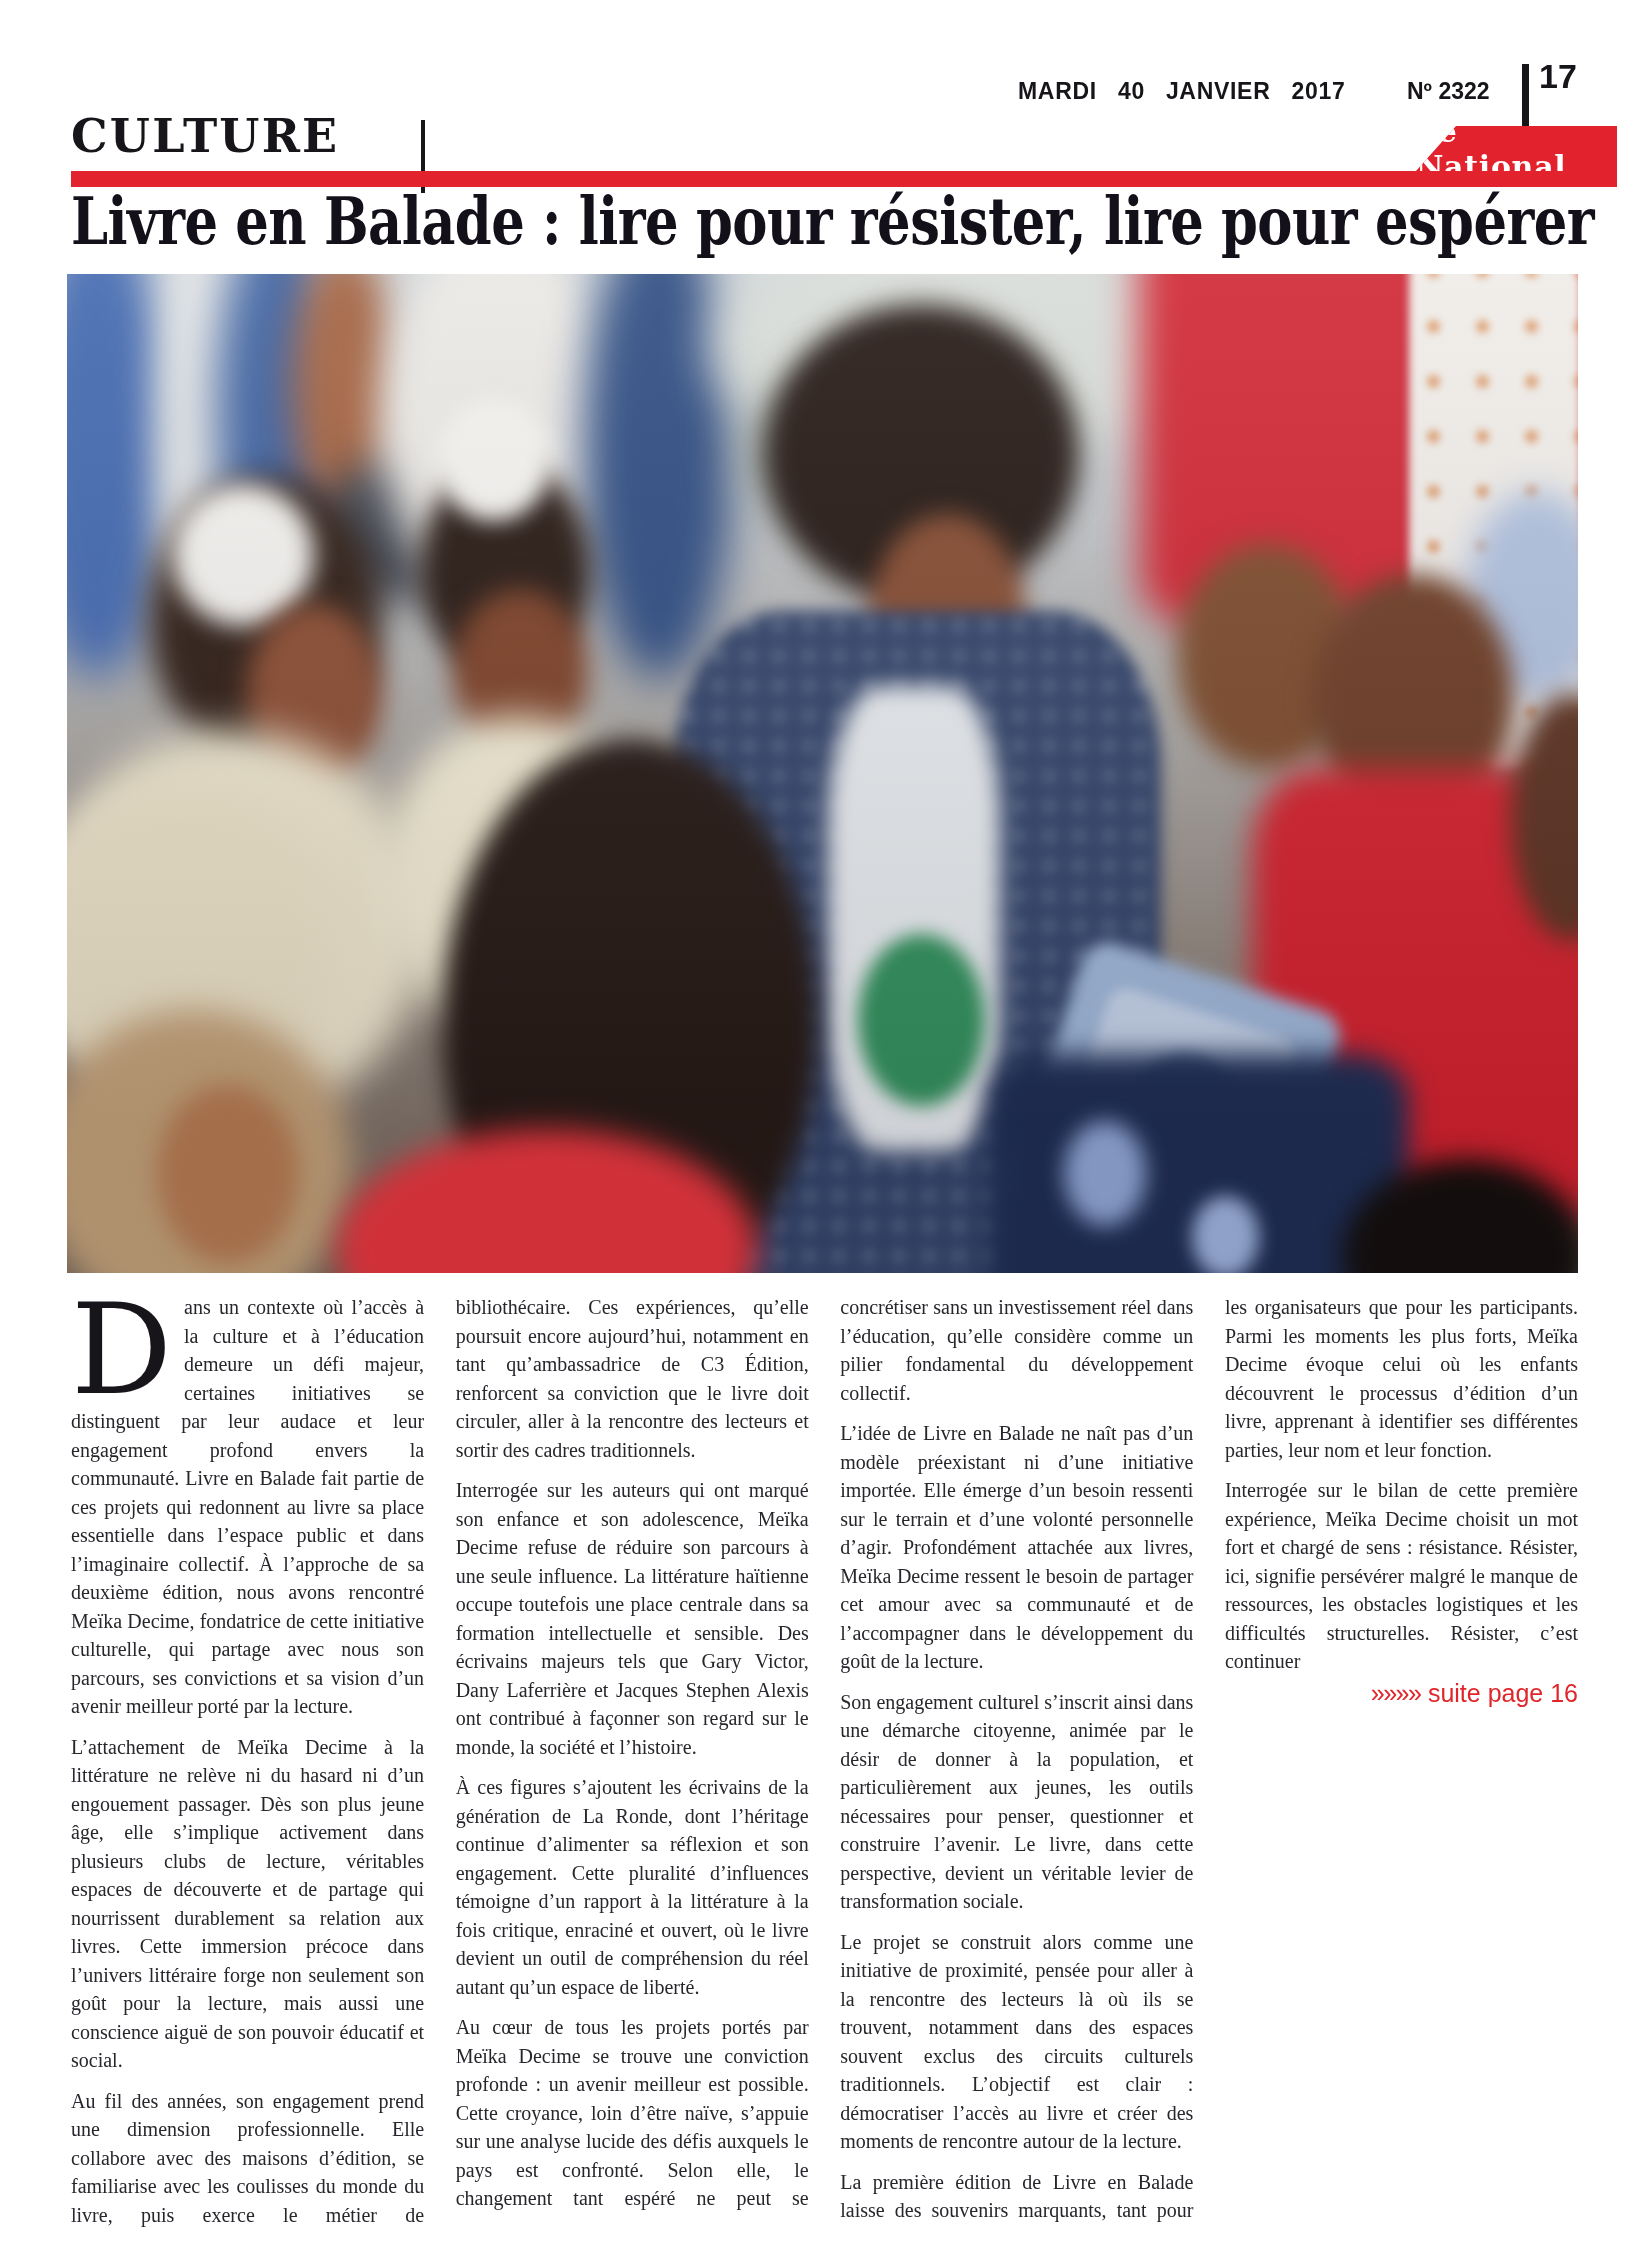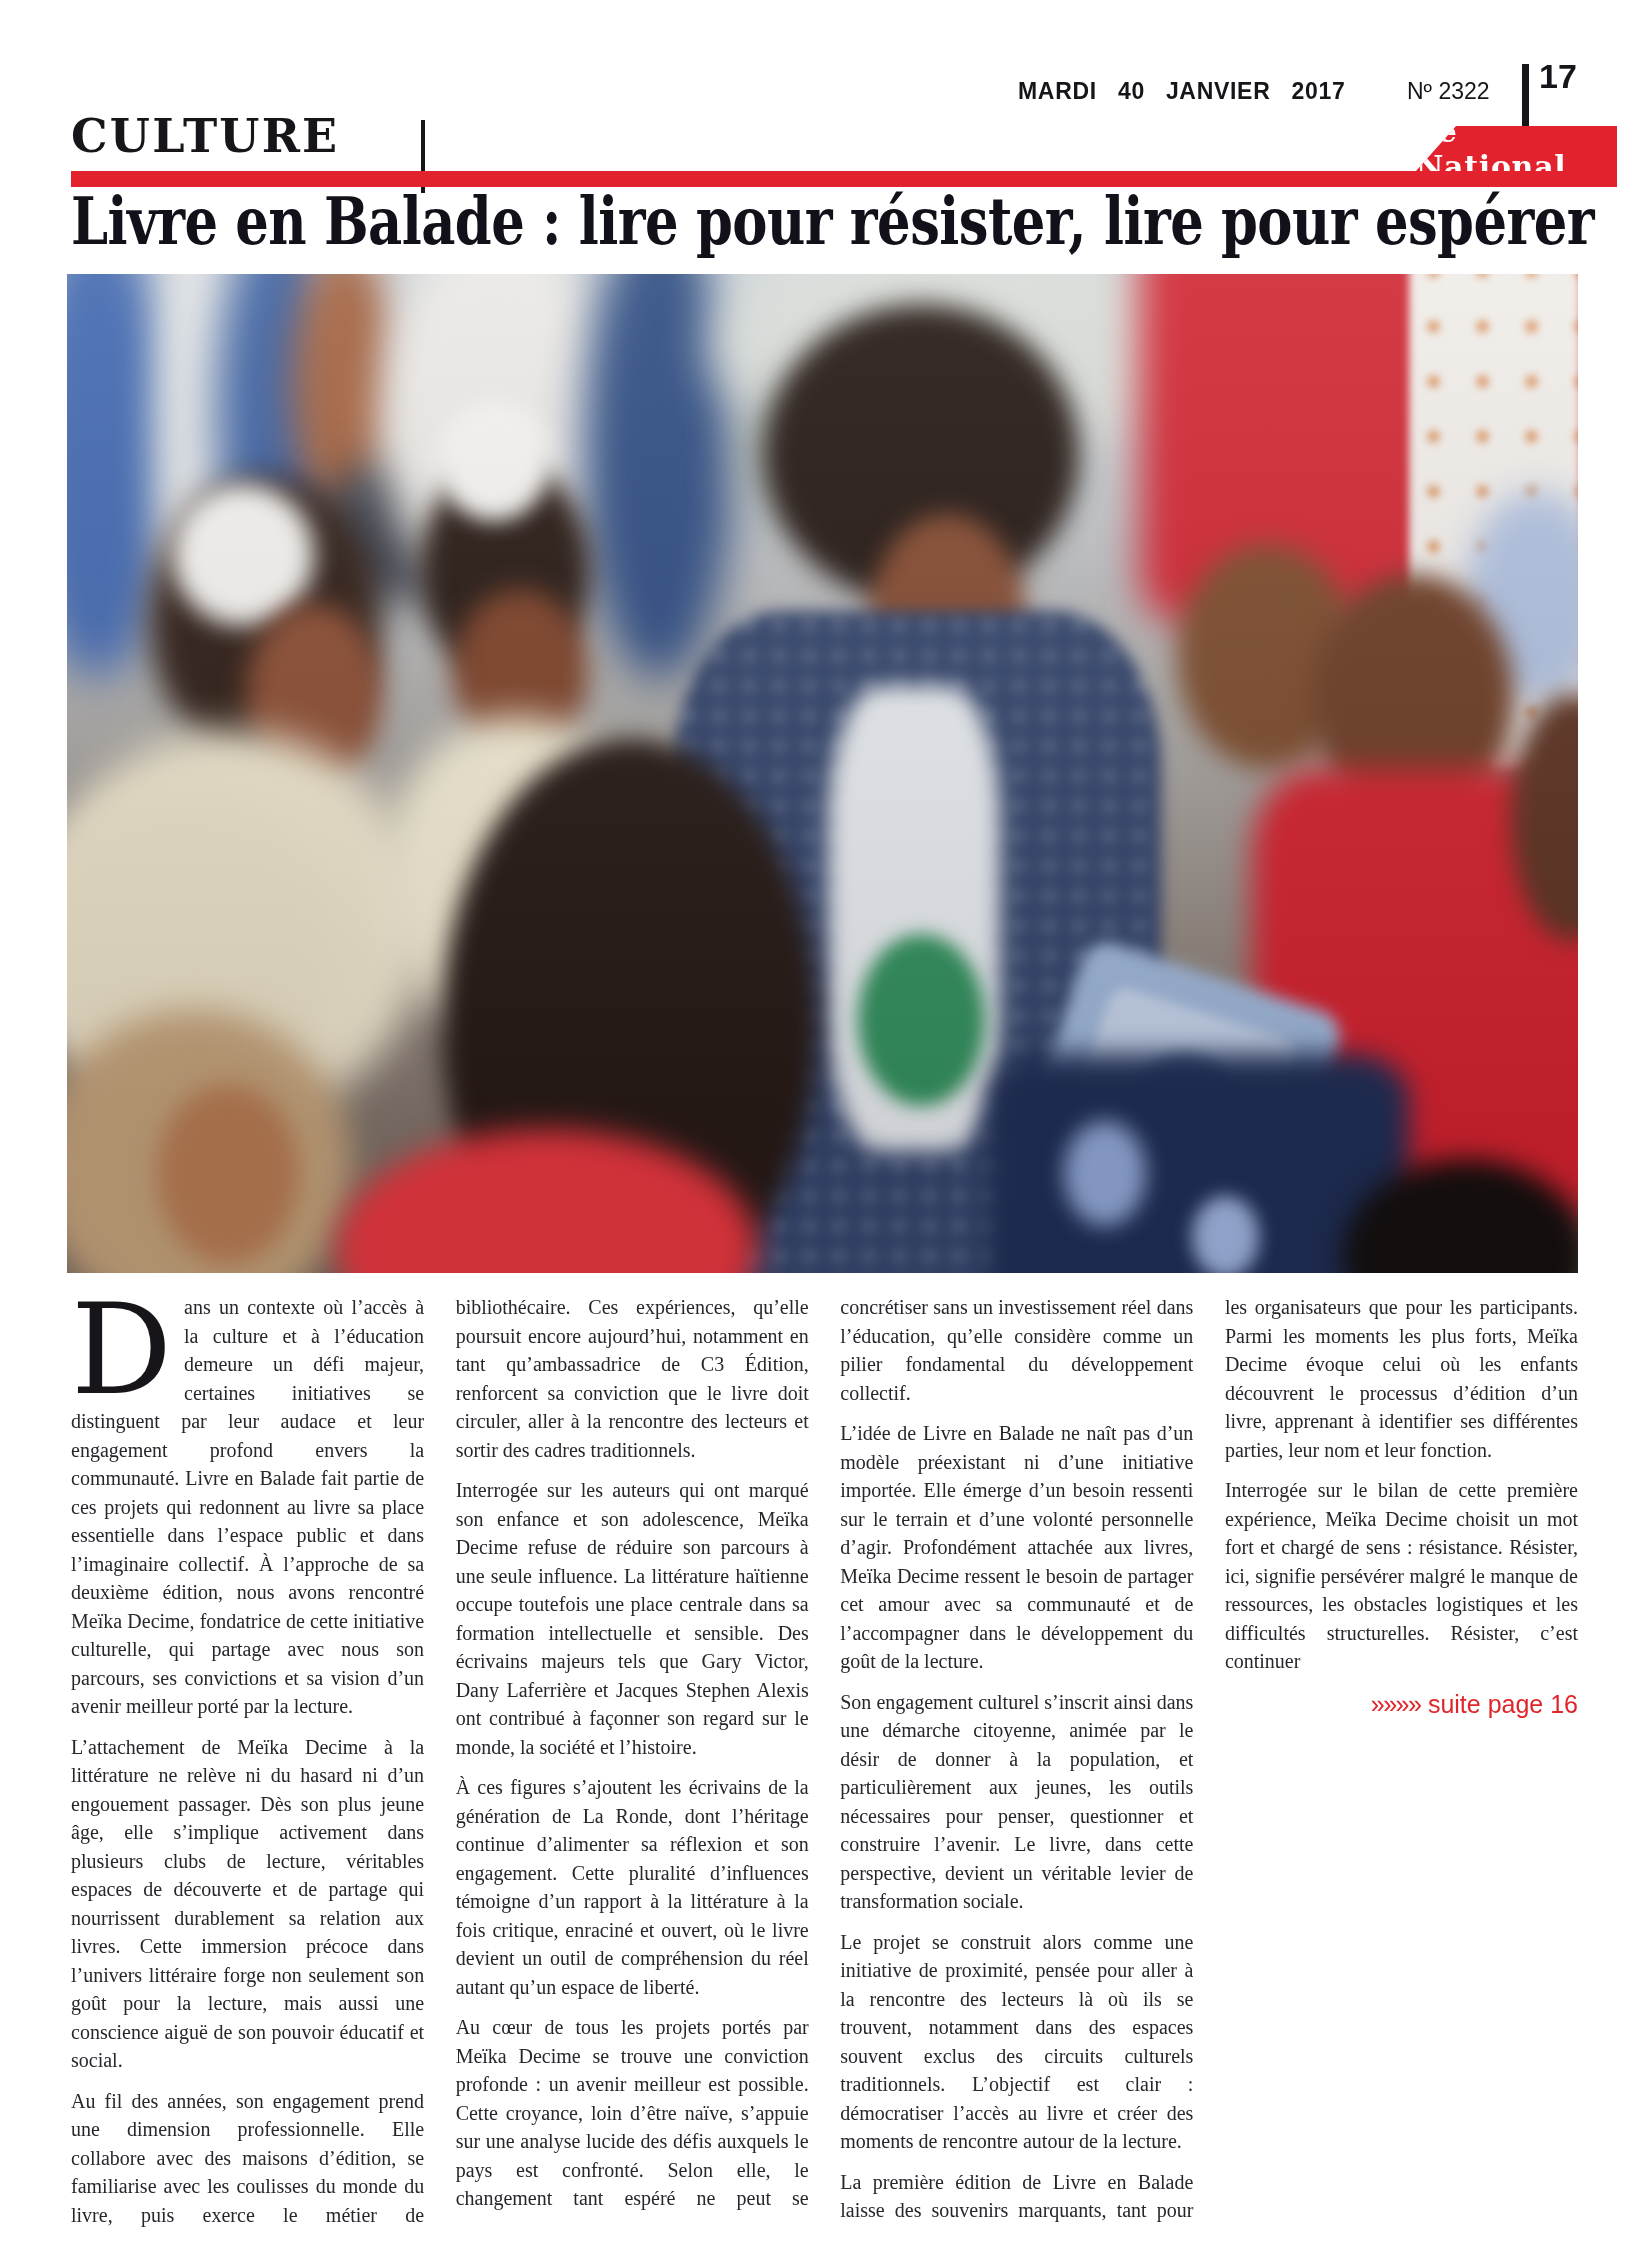--- a/index.html
+++ b/index.html
@@ -7,21 +7,21 @@
         font-family:"Liberation Serif",serif;color:#23242a;}
   
   .section-label{position:absolute;left:71px;top:109px;font-family:"DejaVu Serif",serif;
      font-weight:bold;font-size:46px;letter-spacing:2.2px;color:#17141a;}
   .header-divider{position:absolute;left:421px;top:120px;width:3.7px;height:73px;background:#17141a;}
   .date-line{position:absolute;left:1018px;top:78px;font-family:"Liberation Sans",sans-serif;
      font-weight:bold;font-size:23px;color:#17141a;letter-spacing:0.7px;}
   .date-line span{margin-right:21px;}
   .date-line span:last-child{margin-right:0;}
   .issue{position:absolute;left:1407px;top:78px;font-family:"Liberation Sans",sans-serif;
-     font-weight:normal;font-size:23px;color:#17141a;}
+     font-weight:bold;font-size:23px;color:#17141a;}
   .pagebar{position:absolute;left:1522px;top:64px;width:6.7px;height:64px;background:#17141a;}
   .pagenum{position:absolute;left:1539px;top:57px;font-family:"Liberation Sans",sans-serif;
      font-weight:bold;font-size:34px;color:#17141a;}
   .brand-banner{position:absolute;left:1416px;top:126px;width:201px;height:45px;
      clip-path:polygon(40px 0,100% 0,100% 100%,0 100%);
      display:flex;align-items:center;justify-content:flex-end;padding-right:10.5px;box-sizing:border-box;}
   .brand-banner span{font-family:"DejaVu Serif",serif;font-weight:bold;font-size:30px;color:#ffffff;letter-spacing:0.7px;}
   .red-band{position:absolute;left:71px;top:171px;width:1546px;height:15.7px;}
   
   .headline{position:absolute;left:71px;top:187px;width:1725px;
@@ -35,21 +35,21 @@
      background:linear-gradient(180deg,rgba(255,255,255,.10),rgba(40,30,40,.12) 85%);}
   
   .cols{position:absolute;left:71px;top:1293px;width:1507px;height:936px;
      column-count:4;column-gap:31.5px;column-fill:auto;
      font-size:20px;line-height:28.5px;text-align:justify;color:#26262c;
      hyphens:auto;-webkit-hyphens:auto;overflow:hidden;}
   .body-para{margin:0 0 12px 0;}
   .dropcap{float:left;font-family:"DejaVu Serif",serif;font-size:126px;line-height:0.78;
      padding:7.5px 12px 0 0;color:#17141a;}
   .continuation{display:block;text-align:right;font-family:"Liberation Sans",sans-serif;
-     font-size:25px;font-weight:normal;margin-top:14px;}
+     font-size:25px;font-weight:normal;margin-top:3px;}
   .continuation .arrows{letter-spacing:-1.5px;margin-right:7.5px;}
 </style>
 </head>
 <body>
 
 <div class="page">
 
   <div class="section-label">CULTURE</div>
   <div class="header-divider"></div>
   <div class="date-line">

